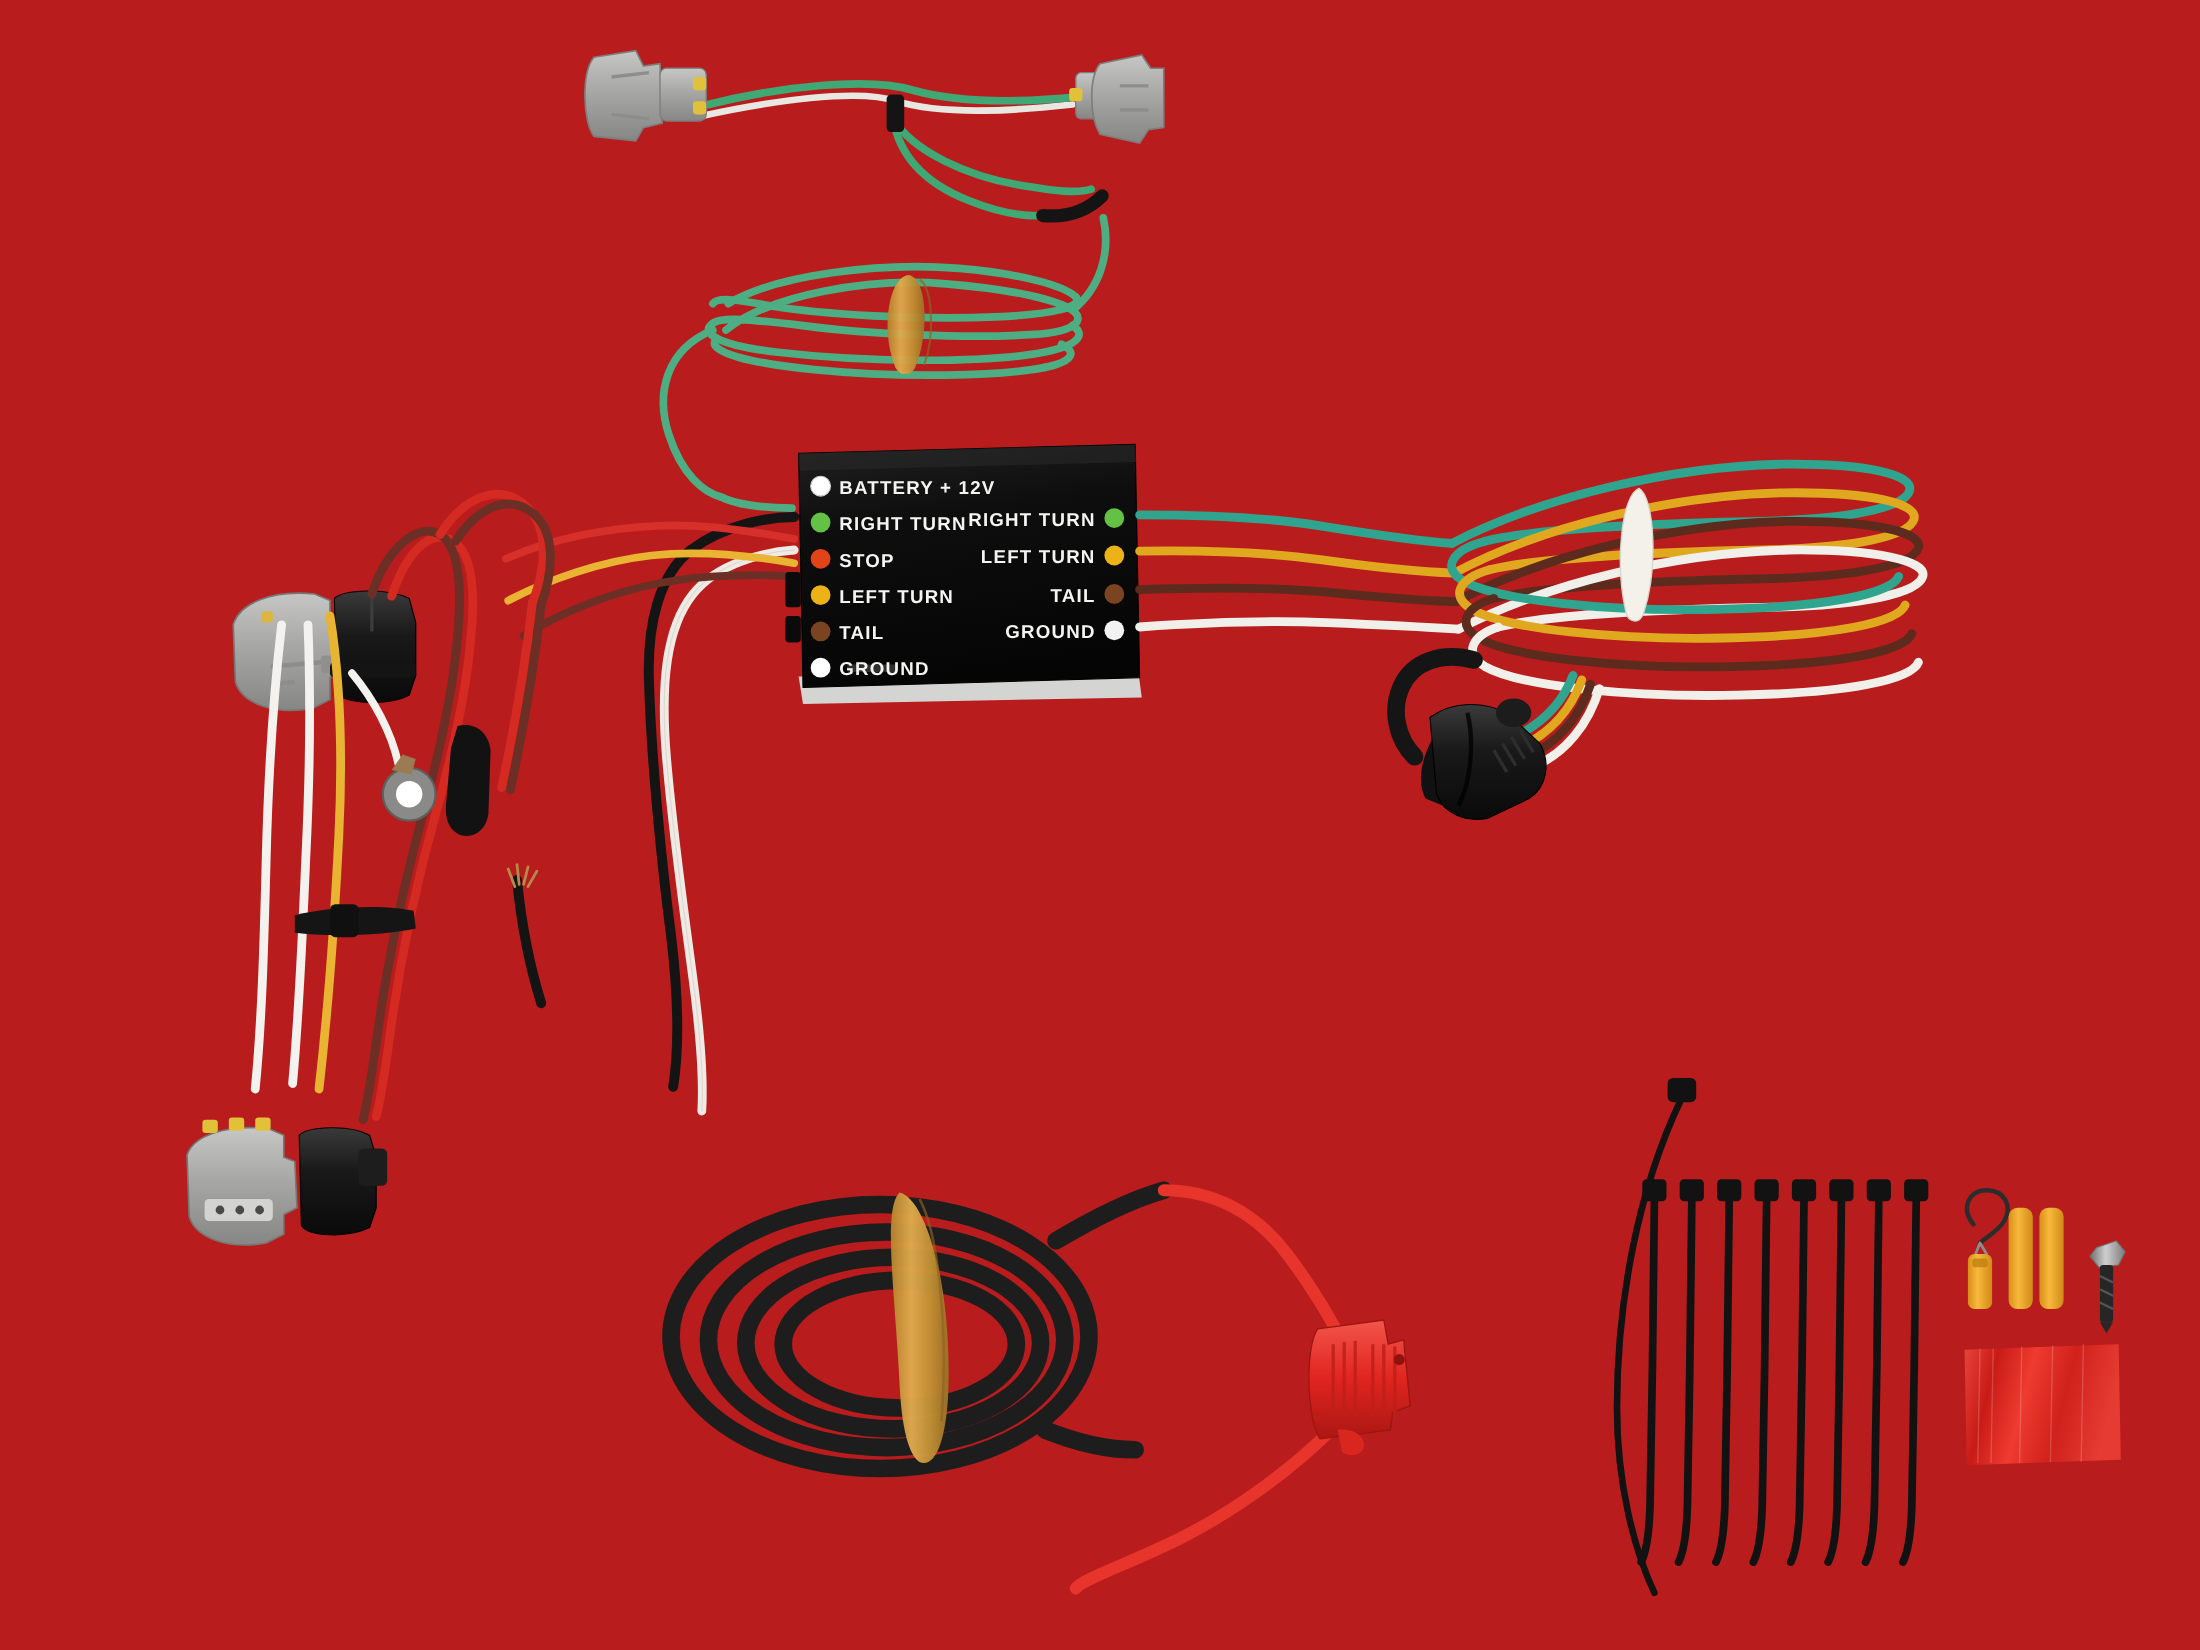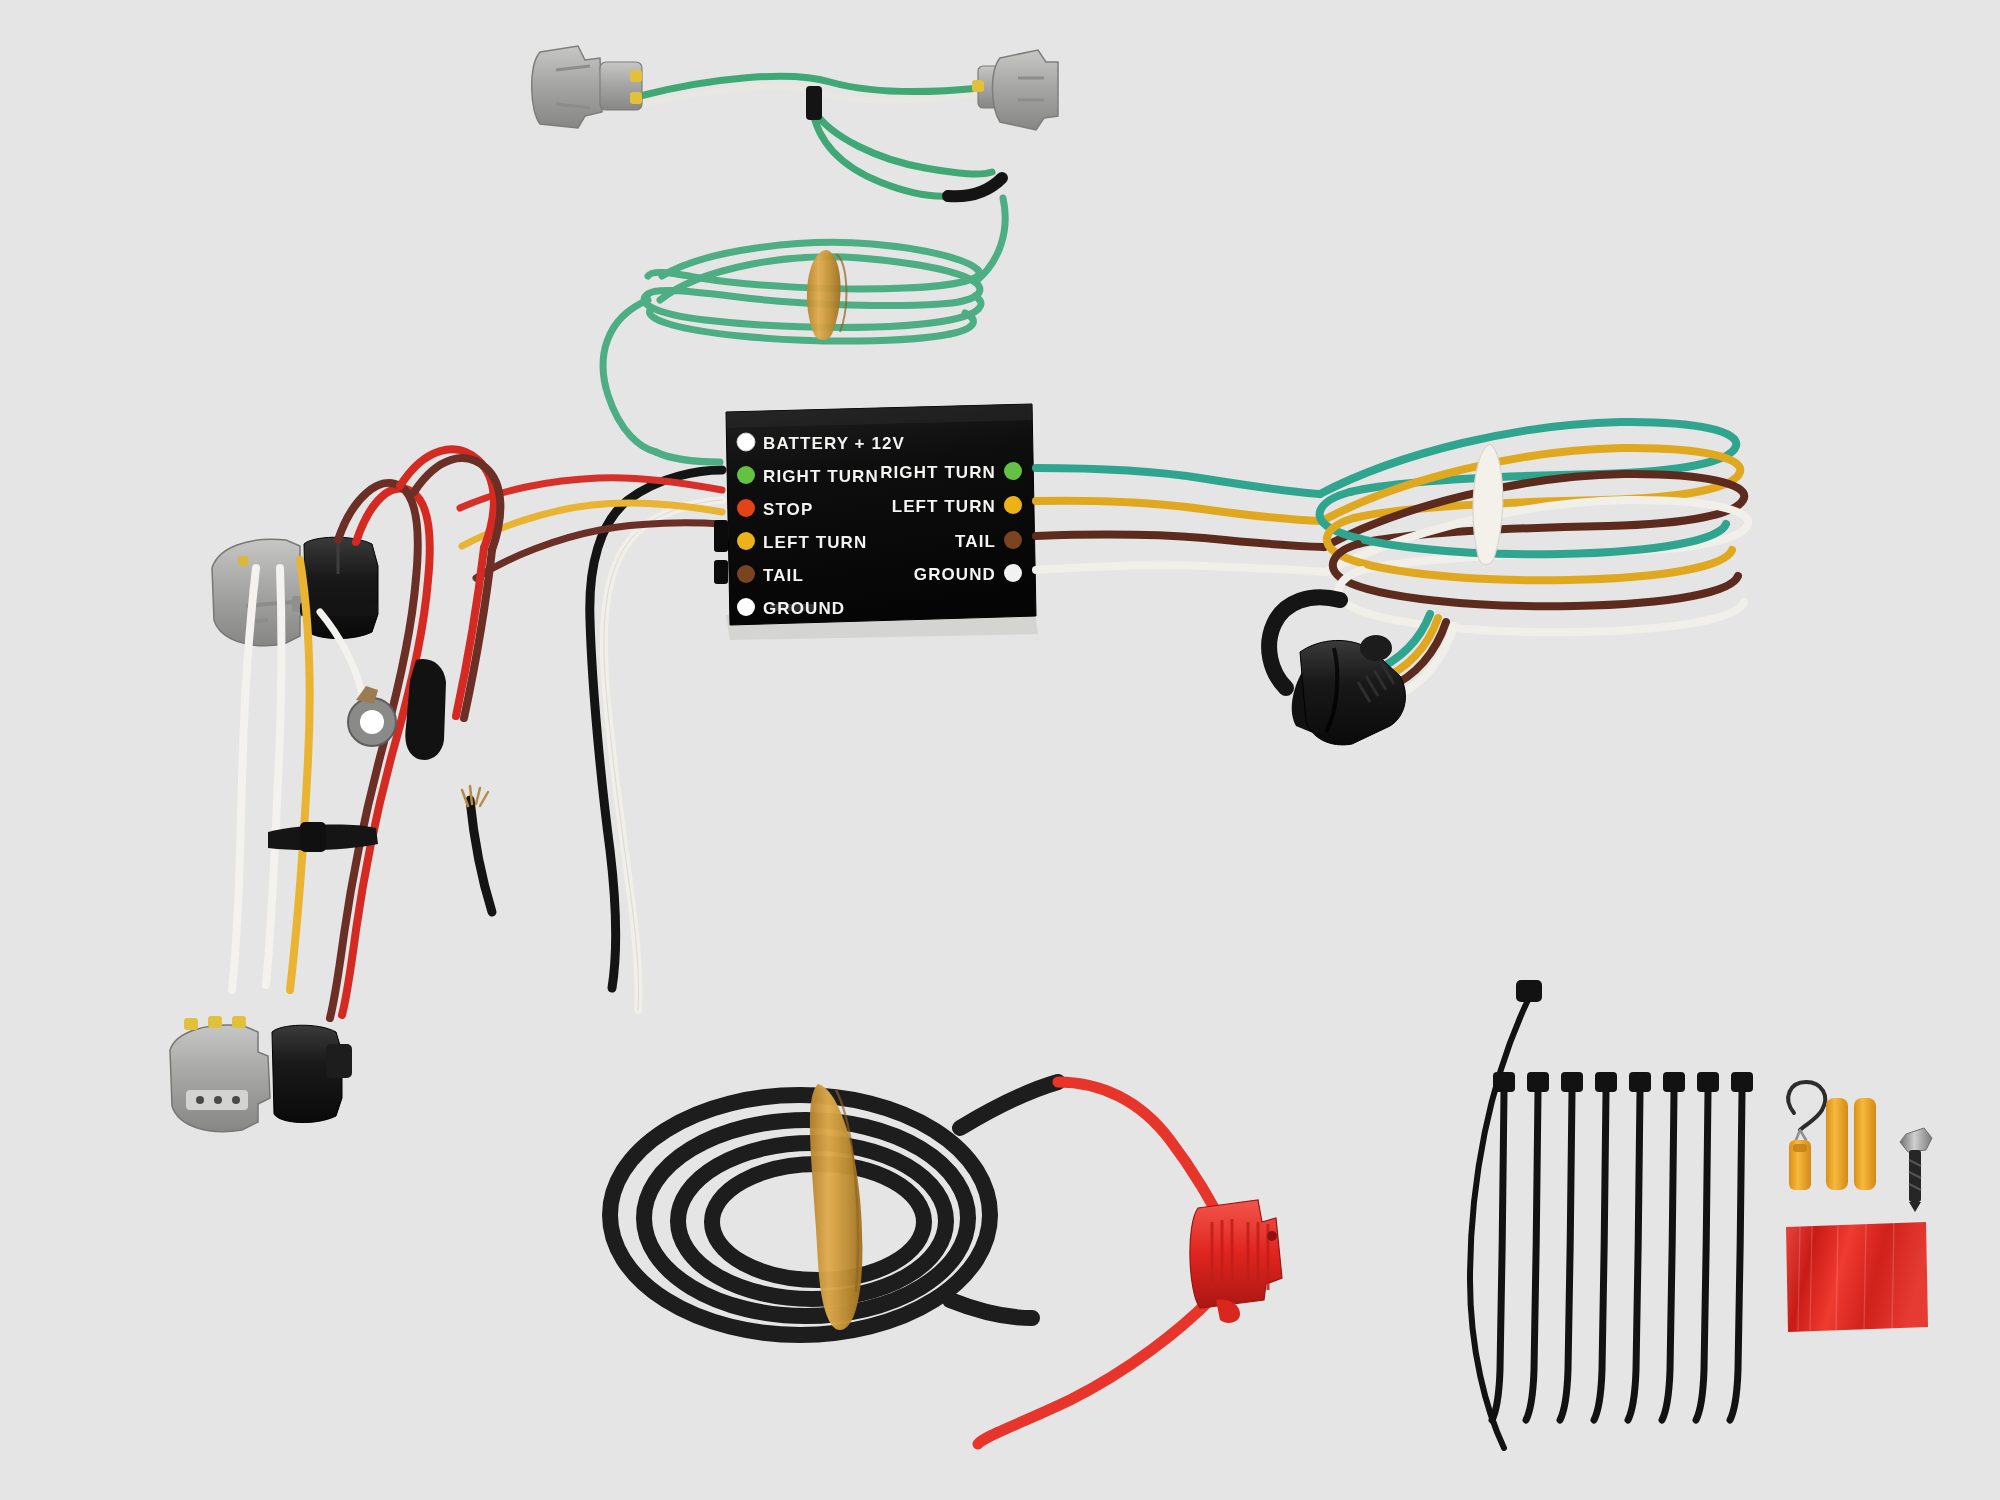--- a/index.html
+++ b/index.html
@@ -1,18 +1,18 @@
 <!DOCTYPE html>
 <html><head>
 <meta charset="utf-8">
 <title>Trailer Wiring Harness Kit</title>
 <style>
   html,body{margin:0;padding:0;background:#ffffff;}
   body{width:2000px;height:1500px;overflow:hidden;font-family:"Liberation Sans",sans-serif;}
-  #stage{position:relative;width:2000px;height:1500px;background:#e5e5e5;}
+  #stage{position:relative;width:2000px;height:1500px;background:#b91c1c;}
   svg#art{position:absolute;left:0;top:0;width:2000px;height:1500px;display:block;}
   .modlabel{
     font-family:"Liberation Sans",sans-serif;
     font-weight:700;
     font-size:17px;
     letter-spacing:1.1px;
     fill:#f4f4f2;
   }
   .modlabel.r{text-anchor:end;}
 </style>

